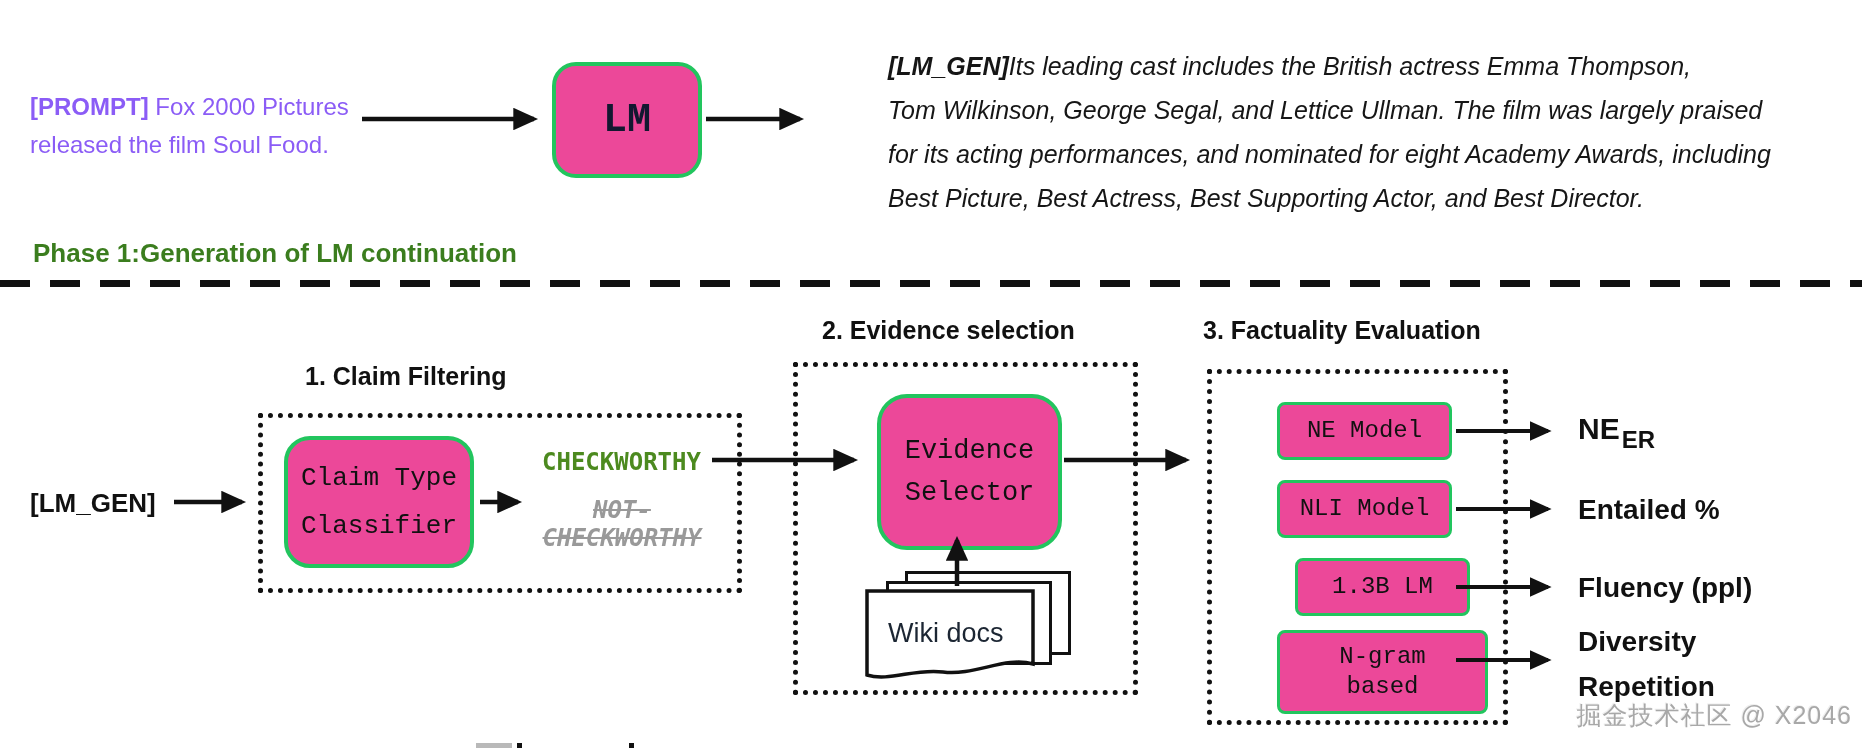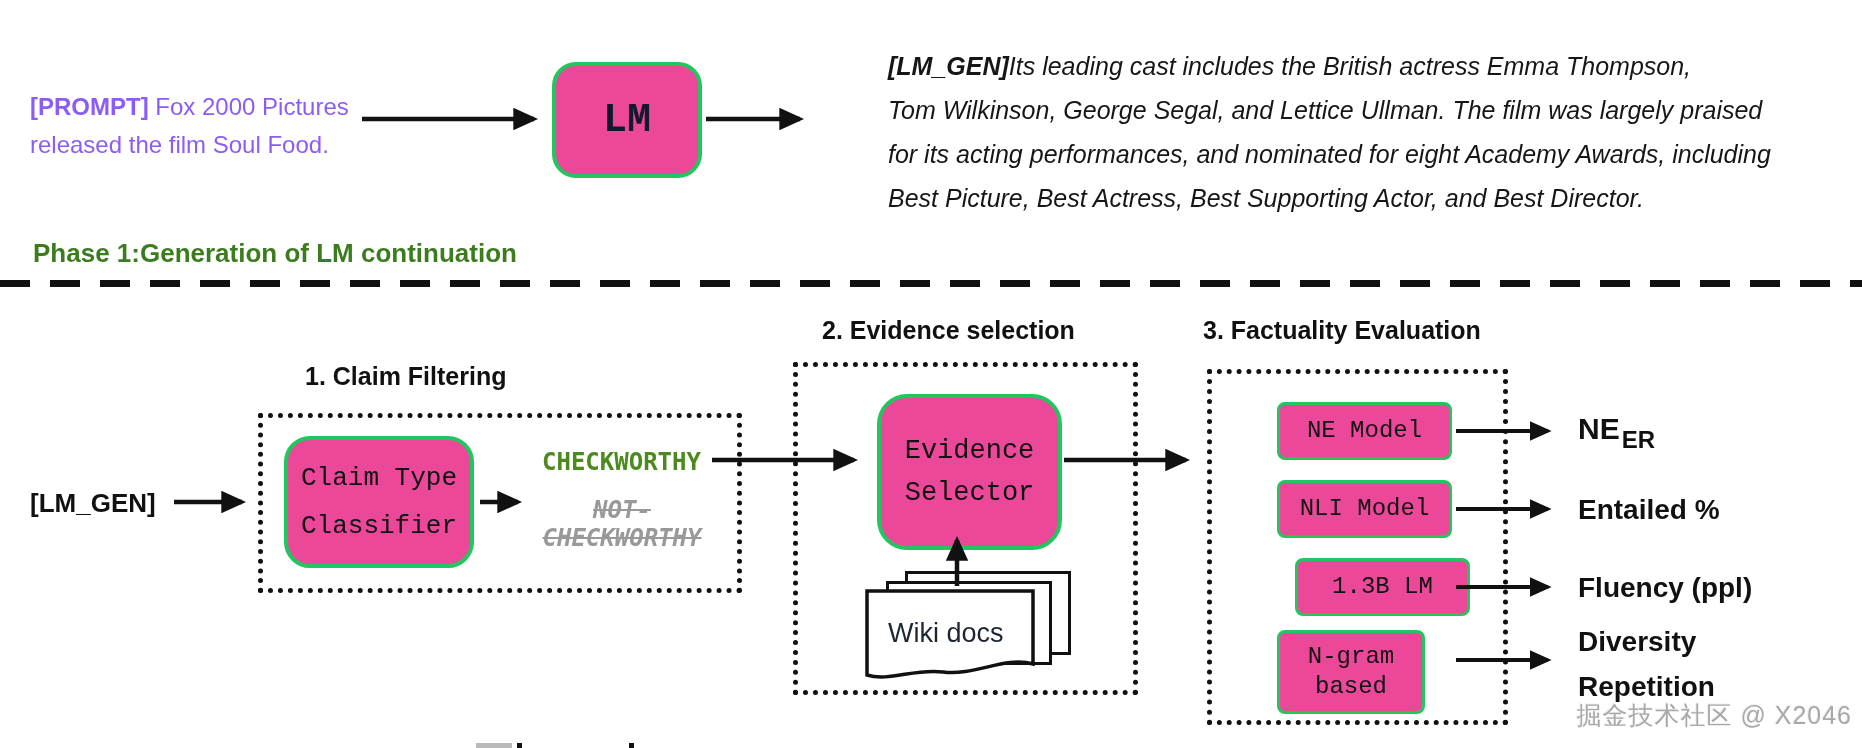--- a/index.html
+++ b/index.html
@@ -130,21 +130,21 @@
 
   <div class="abs round-box model-box" style="left:1277px;top:402px;width:175px;height:58px;">
     <span>NE Model</span>
   </div>
   <div class="abs round-box model-box" style="left:1277px;top:480px;width:175px;height:58px;">
     <span>NLI Model</span>
   </div>
   <div class="abs round-box model-box" style="left:1277px;top:558px;width:175px;height:58px;margin-left:18px;">
     <span>1.3B LM</span>
   </div>
-  <div class="abs round-box model-box" style="left:1277px;top:630px;width:148px;height:84px;">
+  <div class="abs round-box model-box" style="left:1277px;top:630px;width:211px;height:84px;">
     <span>N-gram</span>
     <span>based</span>
   </div>
 
   <div class="abs out-label" style="left:1578px;top:412px;font-size:30px;">
     <span>NE</span><span class="out-sub">ER</span>
   </div>
   <div class="abs out-label" style="left:1578px;top:494px;">Entailed %</div>
   <div class="abs out-label" style="left:1578px;top:572px;">Fluency (ppl)</div>
   <div class="abs out-label" style="left:1578px;top:626px;">Diversity</div>

